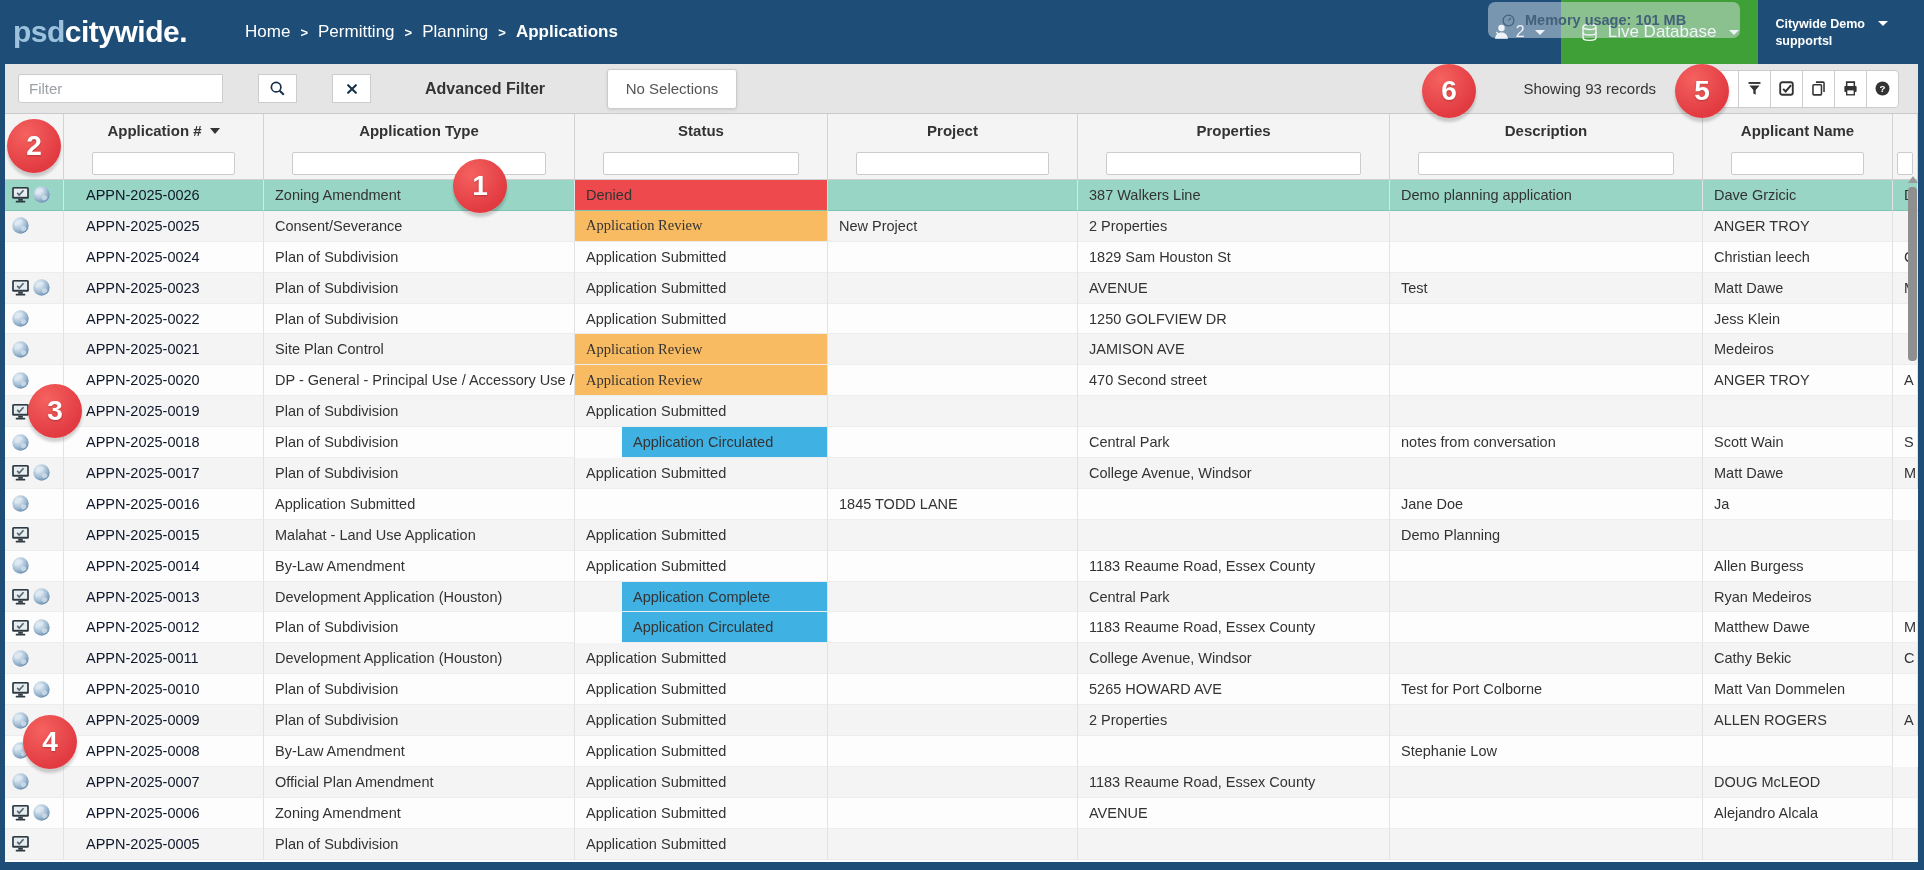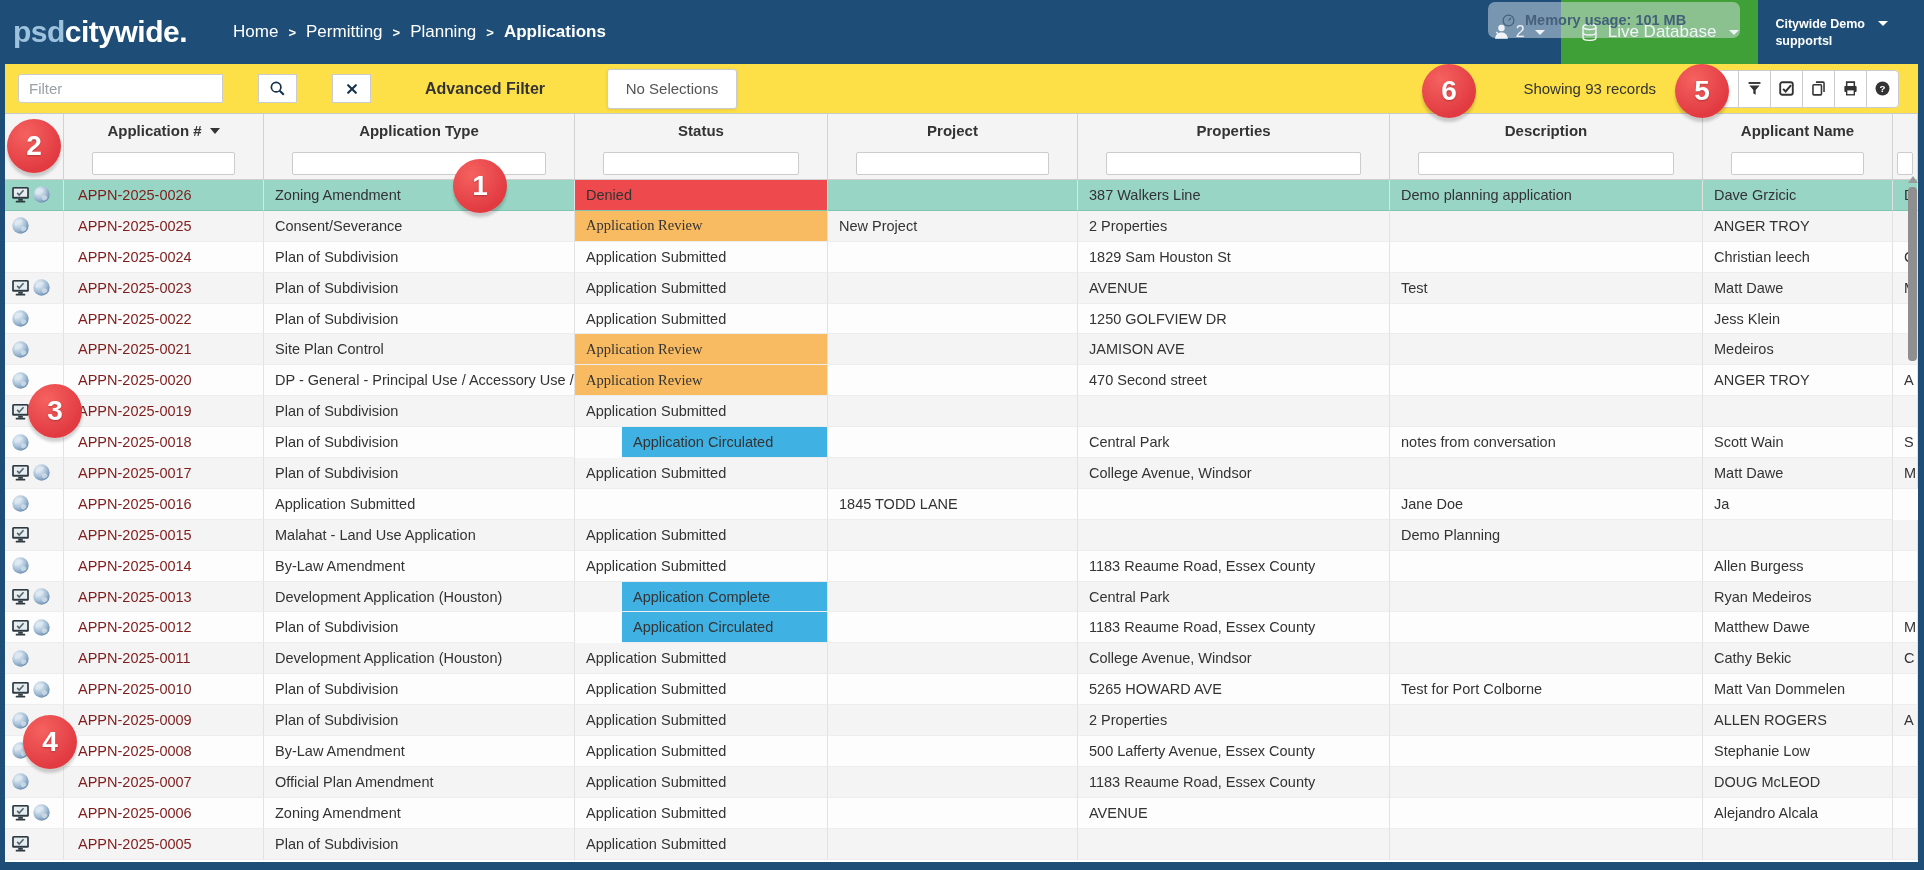--- a/index.html
+++ b/index.html
@@ -8,36 +8,36 @@
     position:relative; width:1924px; height:870px; overflow:hidden;
     font-family:"Liberation Sans", sans-serif; background:#fff;
   }
   
   .navbar { position:relative; height:64px; background:#1e4e77; display:flex; align-items:center; padding-left:13px; }
   .logo { font-size:30px; letter-spacing:-0.5px; white-space:nowrap; }
   .lg-psd { color:#9cc2de; font-weight:700; }
   .lg-main,.lg-dot { color:#ffffff; font-weight:800; }
   .breadcrumb { margin-left:42px; display:flex; align-items:center; color:#fff; font-size:17px; }
   .bc-item { margin:0 10px; cursor:pointer; }
-  .bc-item:first-child { margin-left:4px; }
+  .bc-item:first-child { margin-left:16px; }
   .bc-cur { font-weight:700; }
   .bc-sep { font-size:13px; font-weight:700; }
   .nav-right { margin-left:auto; display:flex; align-items:center; height:100%; }
   .nav-users { display:flex; align-items:center; gap:6px; color:#fff; font-size:16px; margin-right:16px; cursor:pointer; }
   .nav-db { height:100%; background:#3fa037; display:flex; align-items:center; gap:9px; padding:0 19px; color:#fff; font-size:17px; cursor:pointer; }
   .nav-account { margin:0 36px 0 17px; display:flex; align-items:flex-start; padding-top:2px; gap:9px; color:#fff; font-size:12.5px; font-weight:700; line-height:1.35; cursor:pointer; }
   .caret { width:0; height:0; border-left:5px solid transparent; border-right:5px solid transparent; border-top:5px solid #fff; margin-left:4px; }
   .nav-account .caret { margin-top:5px; }
   .mem-tip { position:absolute; left:1488px; top:2px; width:252px; height:36px; z-index:6;
     background:rgba(222,230,238,0.48); border-radius:7px; display:flex; align-items:center; gap:9px;
     padding:0 13px; color:#44607a; font-size:14.5px;font-weight:bold; }
   
   .body-wrap { height:806px; border-left:5px solid #1e4e77; border-right:6px solid #1e4e77; border-bottom:8px solid #1e4e77; background:#fff; overflow:hidden; }
   
-  .toolbar { height:49px; background:#fde047; display:flex; align-items:center; padding-left:13px;gap:36px; }
+  .toolbar { height:49px; background:#e5e5e5; display:flex; align-items:center; padding-left:13px;gap:36px; }
   .filter-input { width:205px; height:29px; border:1px solid #ccc; border-radius:3px 0 0 3px; padding:0 10px; font-size:15px; color:#333; font-family:inherit; outline:none; }
   .filter-input::placeholder { color:#9aa0a6; }
   .tb-btn { width:39px; height:29px; background:#fff; border:1px solid #ccc; margin-left:-1px; display:flex; align-items:center; justify-content:center; cursor:pointer; color:#16324a; }
   .tb-btn:last-of-type { border-radius:0 3px 3px 0; }
   .adv-label { margin-left:18px; font-weight:700; font-size:16px; color:#333; }
   .nosel-btn { margin-left:26px; width:130px; height:40px; background:#fff; border:1px solid #ccc; border-radius:3px; font-size:15px; color:#555; font-family:inherit; cursor:pointer; box-shadow:0 1px 3px rgba(0,0,0,.1); }
   .records { margin-left:auto; font-size:15px; color:#333; white-space:nowrap; }
   .newapp-group { display:flex; margin-left:15px; height:38px; }
   .newapp-btn { display:flex; align-items:center; gap:8px; padding:0 13px; background:#fff; border:1px solid #52ae52; color:#4cae4c; border-radius:4px 0 0 4px; font-size:15px; font-family:inherit; cursor:pointer; white-space:nowrap; }
   .plus { font-weight:800; font-size:18px; }
@@ -60,21 +60,21 @@
   .trow { height:30.9px; background:#fdfdfd; cursor:pointer; }
   .trow.alt { background:#f4f4f4; }
   .td { border-right:1px solid #e2e2e2; border-bottom:1px solid #ededed; display:flex; align-items:center; padding:0 8px 0 11px; font-size:14.5px; color:#333; white-space:nowrap; overflow:hidden; }
   .td.c0 { padding:0 2px 0 6px; gap:2px; }
   .td.c1 { padding-left:14px; }
   .trow.sel .td { background:#98d5c4; border-bottom-color:#7fc5b2; }
   .td.st-red { background:#ee4a4d; }
   .td.st-orange { background:#f9bb61;font-family:Liberation Serif, serif; }
   .td.st-blue { background:#3fb1e3;margin-left:47px; }
   .trow.sel .td.st-red { background:#ee4a4d; }
-  .applink { color:#7f1d1d; cursor:pointer; }
+  .applink { color:#0f172a; cursor:pointer;margin-left:8px; }
   
   .vscroll-arrow { position:absolute; left:1908px; top:176px; width:0; height:0; border-left:5px solid transparent; border-right:5px solid transparent; border-bottom:7px solid #9a9a9a; z-index:5; cursor:pointer; }
   .vscroll-thumb { position:absolute; left:1908px; top:187px; width:9px; height:174px; background:#8f8f8f; border-radius:4px; z-index:5; cursor:grab; }
   
   .ann { position:absolute; width:54px; height:54px; border-radius:50%; z-index:40;
     background:radial-gradient(circle at 35% 28%, #f5625f, #e13a41 72%);
     color:#fff; font-size:28px; font-weight:800; display:flex; align-items:center; justify-content:center;
     box-shadow:0 4px 3px rgba(0,0,0,.18); text-shadow:0 1px 2px rgba(0,0,0,.25); }
   .ic { display:block; }
 </style>
@@ -632,21 +632,20 @@
             <svg class="ic" width="19" height="19">
               <use href="#ic-globe"></use>
             </svg>
           </div>
           <div class="td c1">
             <span class="applink">APPN-2025-0008</span>
           </div>
           <div class="td c2">By-Law Amendment</div>
           <div class="td c3 st-none">Application Submitted</div>
           <div class="td c4"></div>
-          <div class="td c5">500 Lafferty Avenue, Essex County</div>
           <div class="td c6"></div>
           <div class="td c7">Stephanie Low</div>
           <div class="td c8"></div>
         </div>
         <div class="trow alt">
           <div class="td c0">
             <svg class="ic" width="19" height="19">
               <use href="#ic-globe"></use>
             </svg>
           </div>

